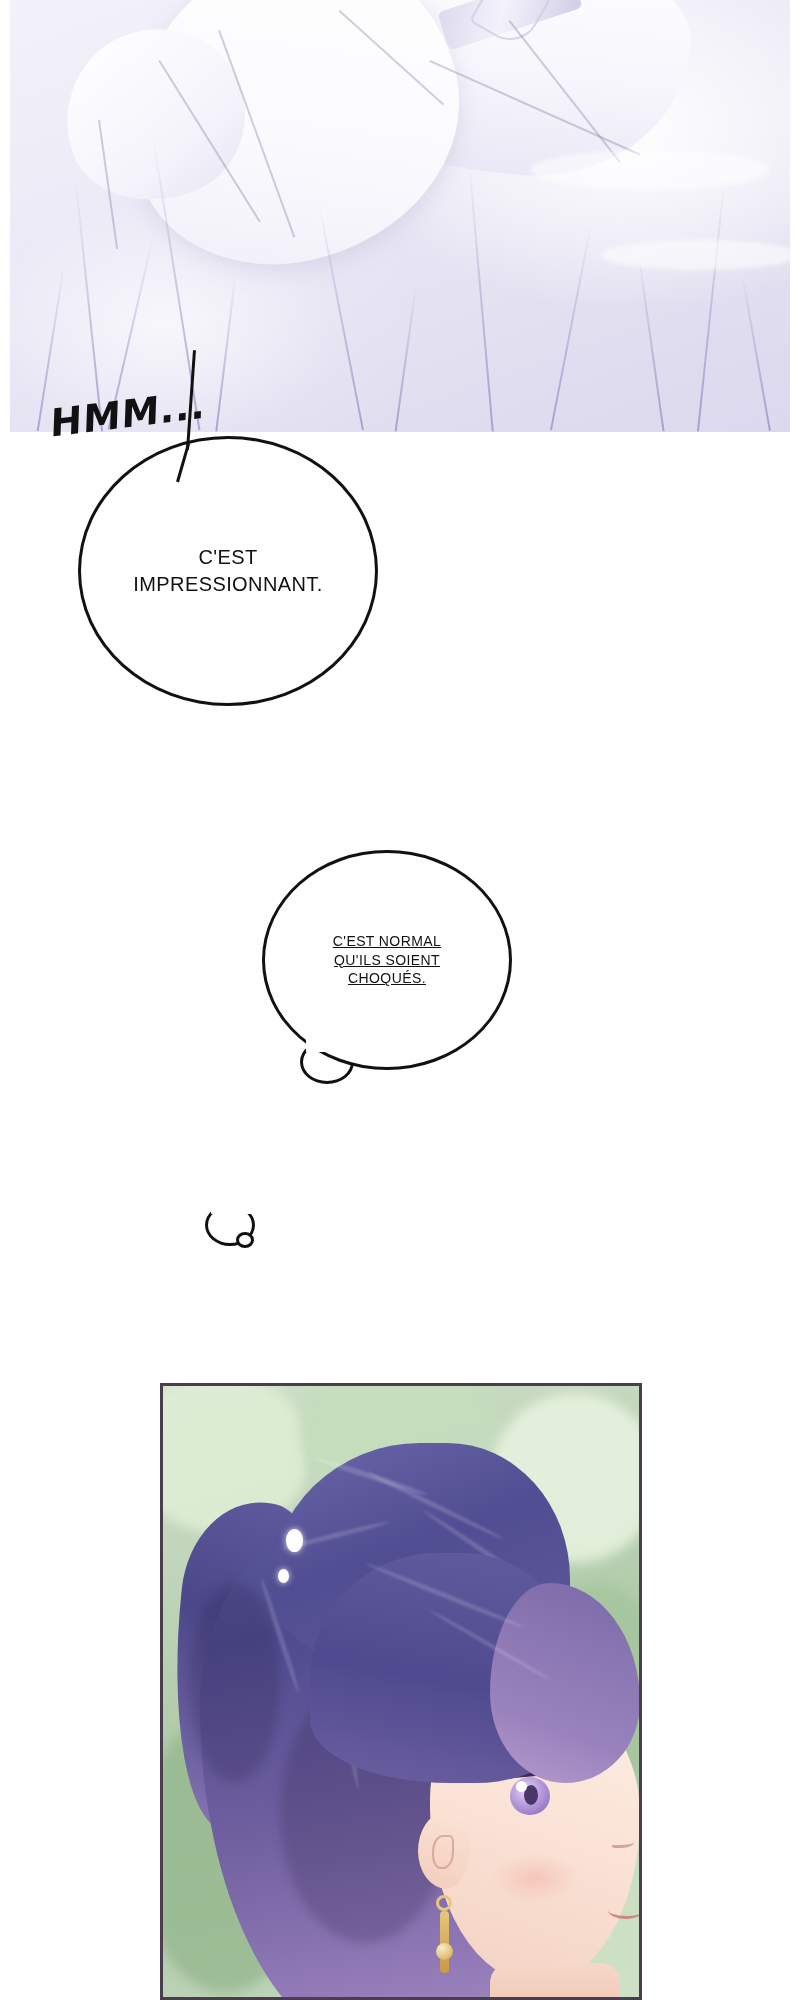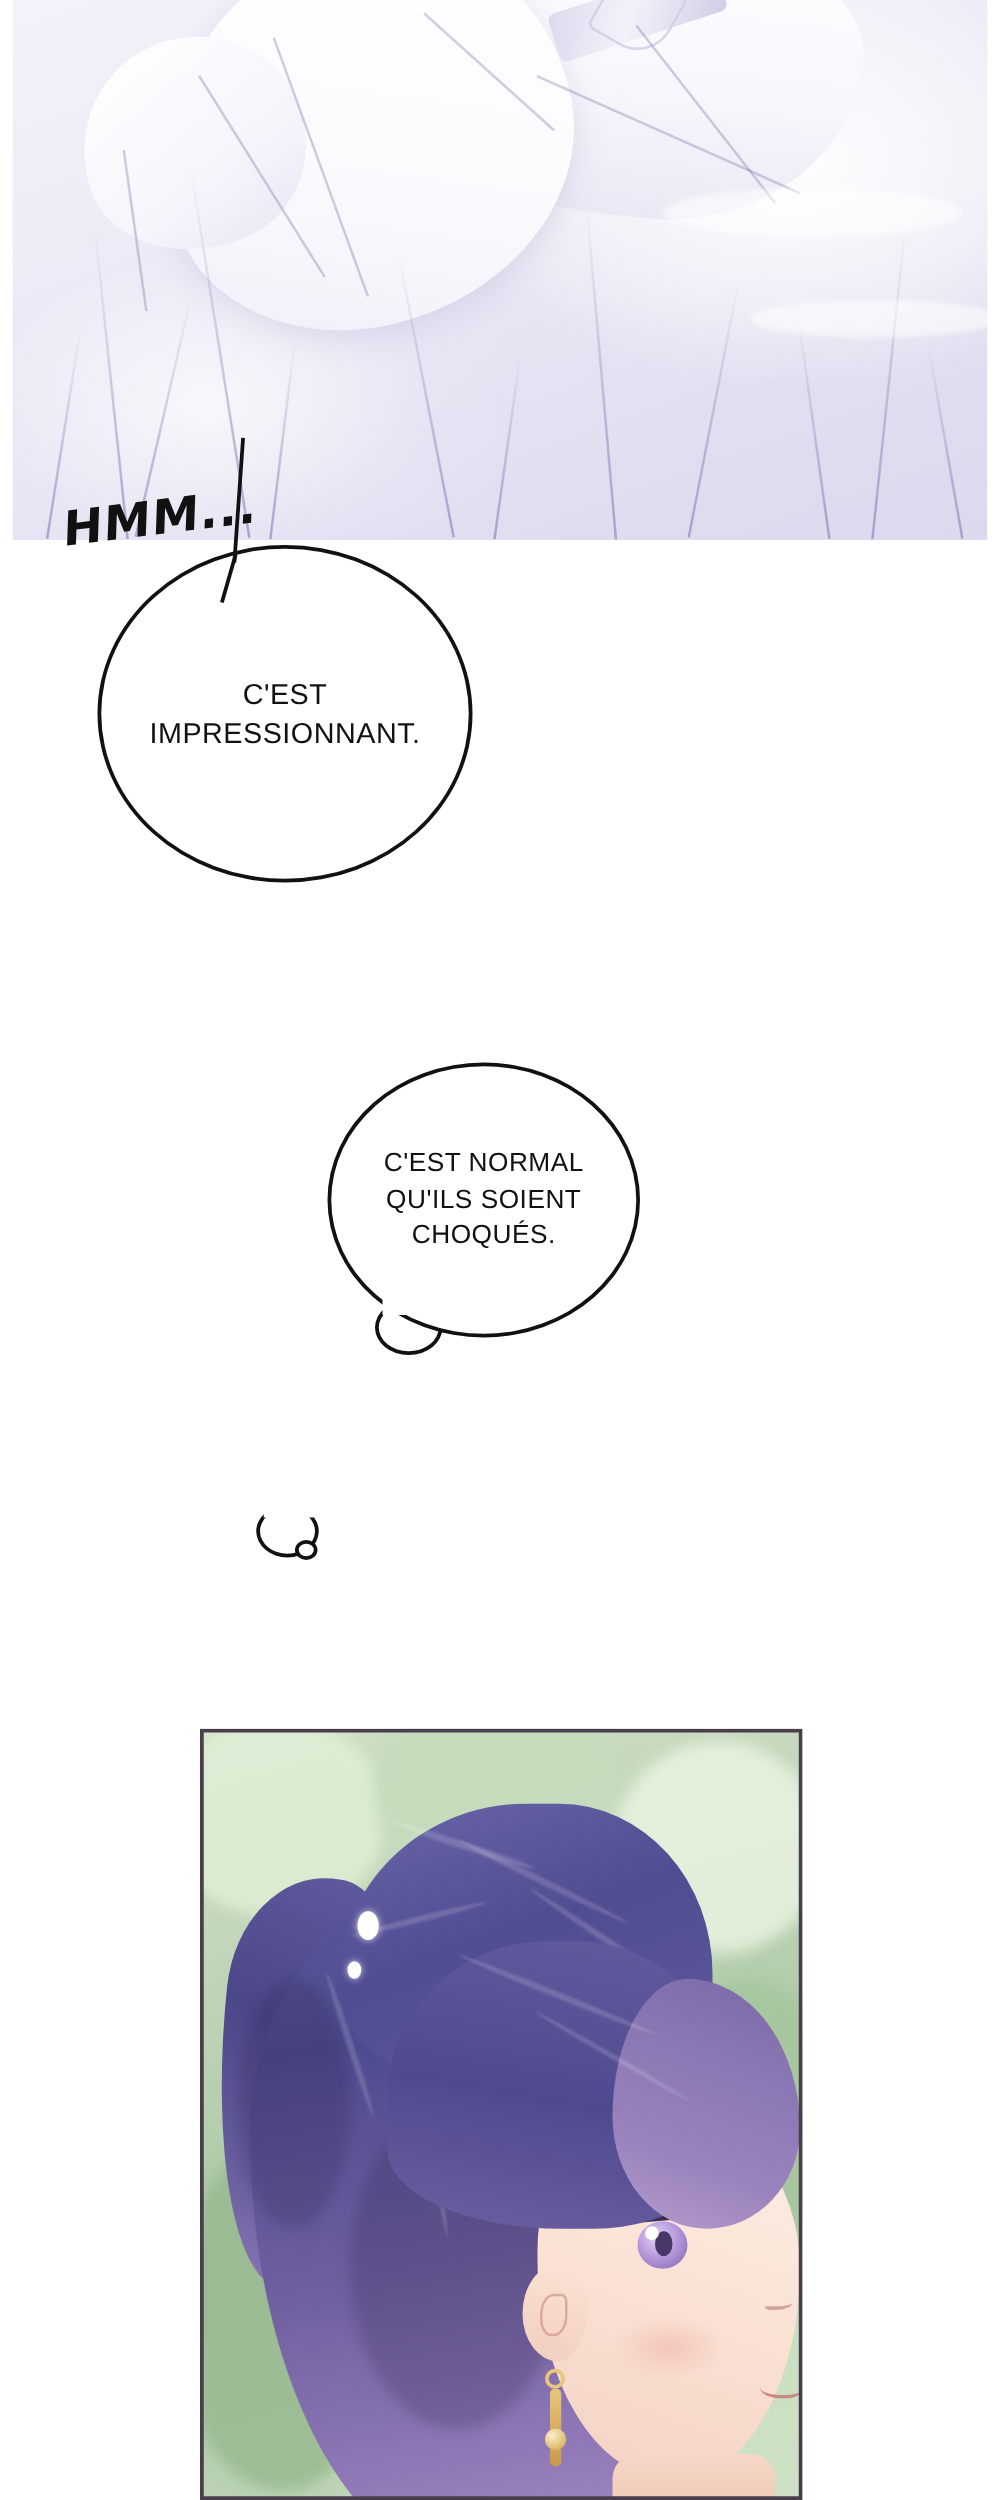--- a/index.html
+++ b/index.html
@@ -178,21 +178,21 @@
     text-transform: uppercase;
   }
 
   
   #bubble-impressive {
     left: 78px;
     top: 4px;
     width: 300px;
     height: 270px;
   }
-  #bubble-impressive .txt { font-size: 23px; }
+  #bubble-impressive .txt { font-size: 20px; }
 
   
   .tail-line {
     position: absolute;
     z-index: 31;
     background: #111111;
     transform-origin: bottom center;
   }
 
   
@@ -208,21 +208,21 @@
     white-space: nowrap;
   }
 
   
   #bubble-normal {
     left: 262px;
     top: 418px;
     width: 250px;
     height: 220px;
   }
-  #bubble-normal .txt { font-size: 21px; }
+  #bubble-normal .txt { font-size: 14px; text-decoration: underline; }
 
   
   #bubble-firsttime {
     left: 96px;
     top: 567px;
     width: 250px;
     height: 235px;
   }
   #bubble-firsttime .txt { font-size: 20px; }
 

